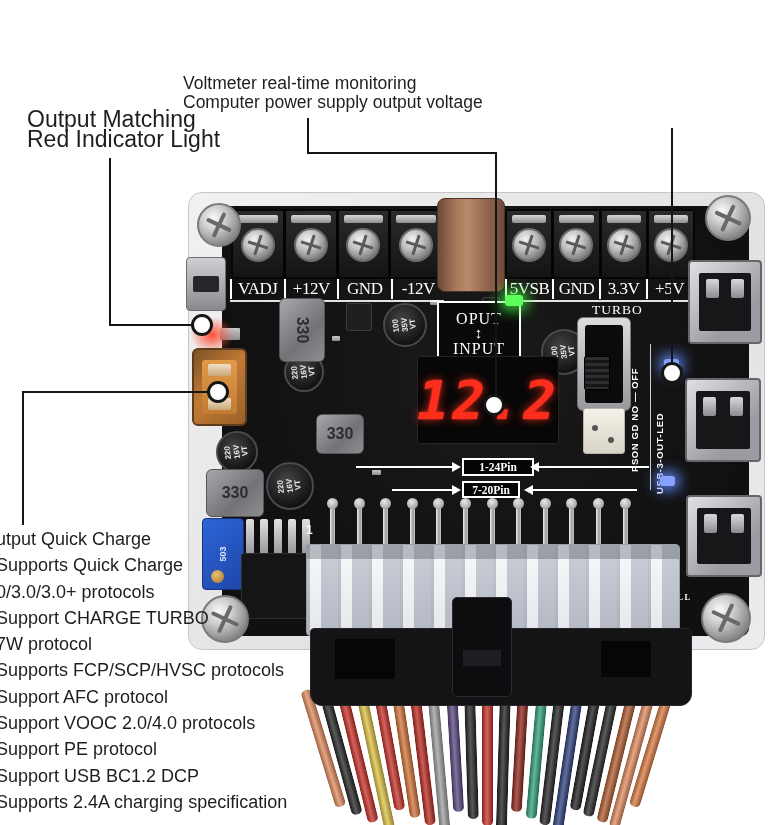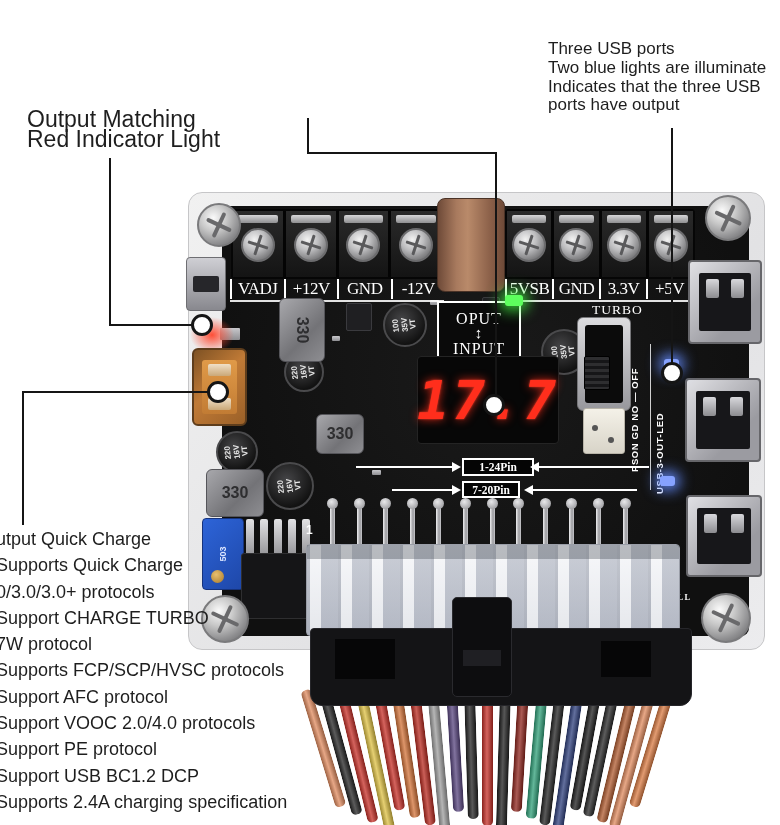--- a/index.html
+++ b/index.html
@@ -180,24 +180,22 @@
            border-width:0 8px 12px 8px; border-color:transparent transparent #fff transparent; }
   .pin1 { position:absolute; left:306px; top:523px; color:#fff; font-size:12px; font-weight:bold; z-index:5; }
 </style>
 </head>
 <body>
 
 <div class="stage">
 
   <div class="ann ann-output">Output Matching
 Red Indicator Light</div>
-  <div class="ann ann-usb">Three USB ports
-Two blue lights are illuminate
-Indicates that the three USB
-ports have output</div>
+  <div class="ann ann-volt">Voltmeter real-time monitoring
+Computer power supply output voltage</div>
 
   <div class="qc-list">
     <div>utput Quick Charge</div>
     <div>Supports Quick Charge</div>
     <div>0/3.0/3.0+ protocols</div>
     <div>Support CHARGE TURBO</div>
     <div>7W protocol</div>
     <div>Supports FCP/SCP/HVSC protocols</div>
     <div>Support AFC protocol</div>
     <div>Support VOOC 2.0/4.0 protocols</div>
@@ -324,21 +322,21 @@
   <div class="chiplet" style="left:346px;top:303px;width:26px;height:28px;"></div>
   <div class="chiplet" style="left:482px;top:297px;width:18px;height:22px;"></div>
   <div class="smd" style="left:430px;top:300px;width:9px;height:5px;"></div>
   <div class="smd" style="left:452px;top:316px;width:9px;height:5px;"></div>
   <div class="smd" style="left:462px;top:332px;width:9px;height:5px;"></div>
   <div class="smd" style="left:332px;top:336px;width:8px;height:5px;"></div>
   <div class="smd" style="left:372px;top:470px;width:9px;height:5px;"></div>
   <div class="smd" style="left:220px;top:328px;width:20px;height:12px;"></div>
 
   <div class="photo-el display">
-    <span class="digits">17.7</span>
+    <span class="digits">12.2</span>
   </div>
 
   <div class="silk" style="position:absolute;left:592px;top:302px;font-size:13.5px;letter-spacing:1px;z-index:6;color:#fff;">TURBO</div>
   <div class="photo-el switch-frame">
     <div class="switch-well"></div>
     <div class="switch-lever"></div>
   </div>
   <div class="vtext" style="left:629px;top:322px;height:150px;">PSON GD NO — OFF</div>
   <div class="photo-el jst"></div>
 

